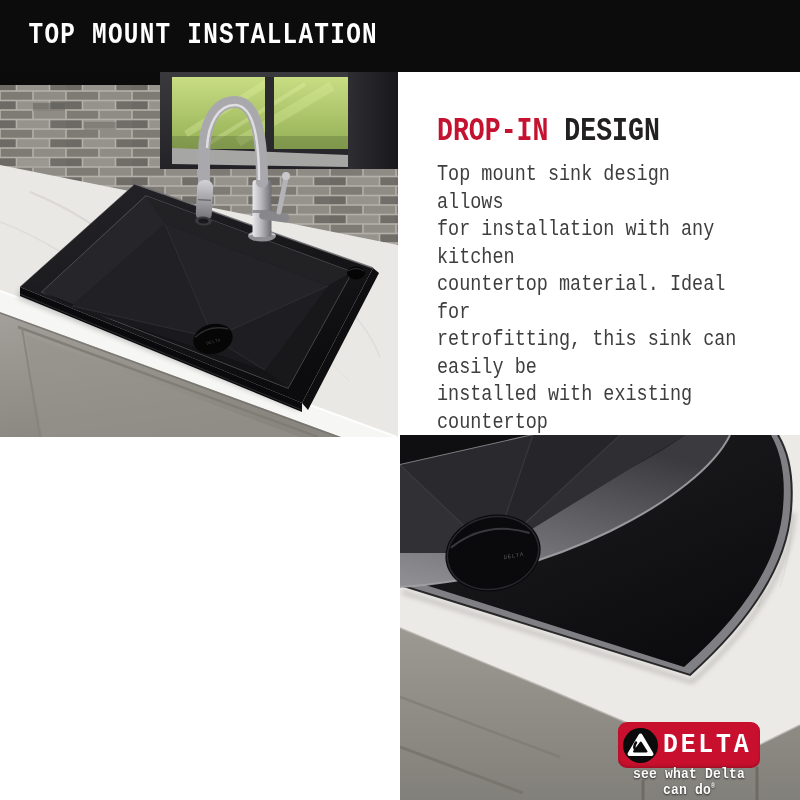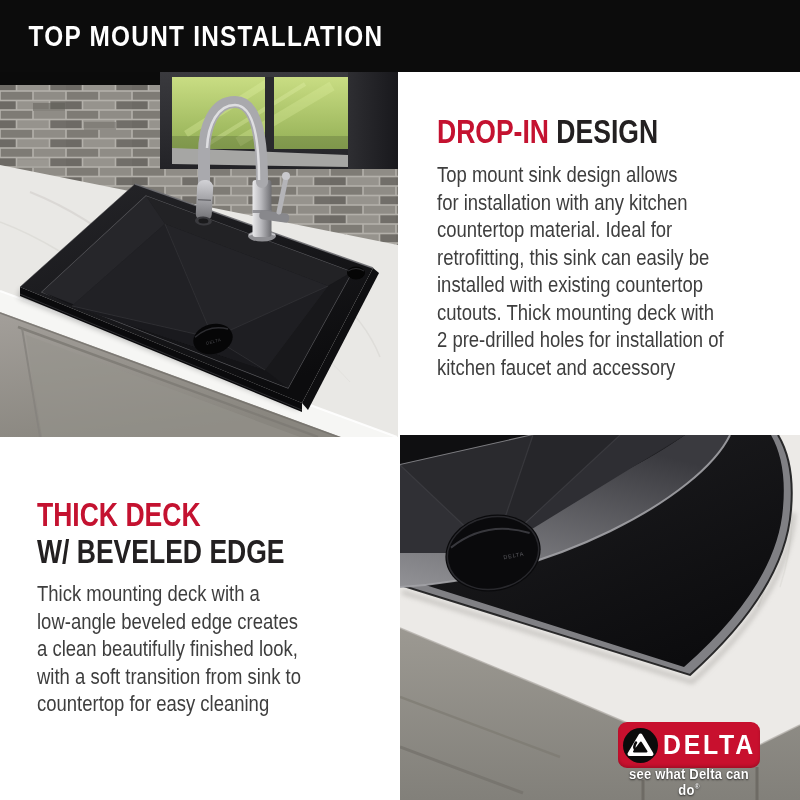--- a/index.html
+++ b/index.html
@@ -1,17 +1,17 @@
 <!DOCTYPE html>
 <html><head>
 <meta charset="utf-8">
 <style>
   html,body{margin:0;padding:0;background:#ffffff;}
   .stage{position:relative;width:800px;height:800px;background:#ffffff;overflow:hidden;
-         font-family:Liberation Sans, sans-serif;}
+         font-family:Liberation Mono, monospace;}
   
   .banner{position:absolute;left:0;top:0;width:800px;height:72px;background:#0c0c0c;}
   .banner-text{display:inline-block;color:#ffffff;font-weight:700;font-size:29px;
       letter-spacing:1.5px;line-height:72px;padding-left:34px;
       transform:scaleX(.84);transform-origin:0 50%;white-space:nowrap;}
   
   .photo{position:absolute;overflow:hidden;}
   .photo-kitchen{left:0;top:72px;width:398px;height:365px;}
   .photo-closeup{left:400px;top:435px;width:400px;height:365px;}
   .photo svg{display:block;}
@@ -195,28 +195,20 @@
     <p class="body">Top mount sink design allows
 for installation with any kitchen
 countertop material. Ideal for
 retrofitting, this sink can easily be
 installed with existing countertop
 cutouts. Thick mounting deck with
 2 pre-drilled holes for installation of
 kitchen faucet and accessory</p>
   </section>
 
-  <section class="col col-left">
-    <h2 class="hd"><span class="accent">THICK DECK</span><span class="rest">W/ BEVELED EDGE</span></h2>
-    <p class="body">Thick mounting deck with a
-low-angle beveled edge creates
-a clean beautifully finished look,
-with a soft transition from sink to
-countertop for easy cleaning</p>
-  </section>
 
   <div class="photo photo-closeup">
     <svg width="400" height="365" viewBox="0 0 400 365" xmlns="http://www.w3.org/2000/svg">
       <defs>
         <linearGradient id="wallg2" x1="0" y1="1" x2=".55" y2="0">
           <stop offset="0" stop-color="#929296"></stop>
             <stop offset="1" stop-color="#3a3a3f"></stop>
         </linearGradient>
         <linearGradient id="deckg2" x1="0" y1="0" x2=".7" y2="1">
           <stop offset="0" stop-color="#1f1f22"></stop>

